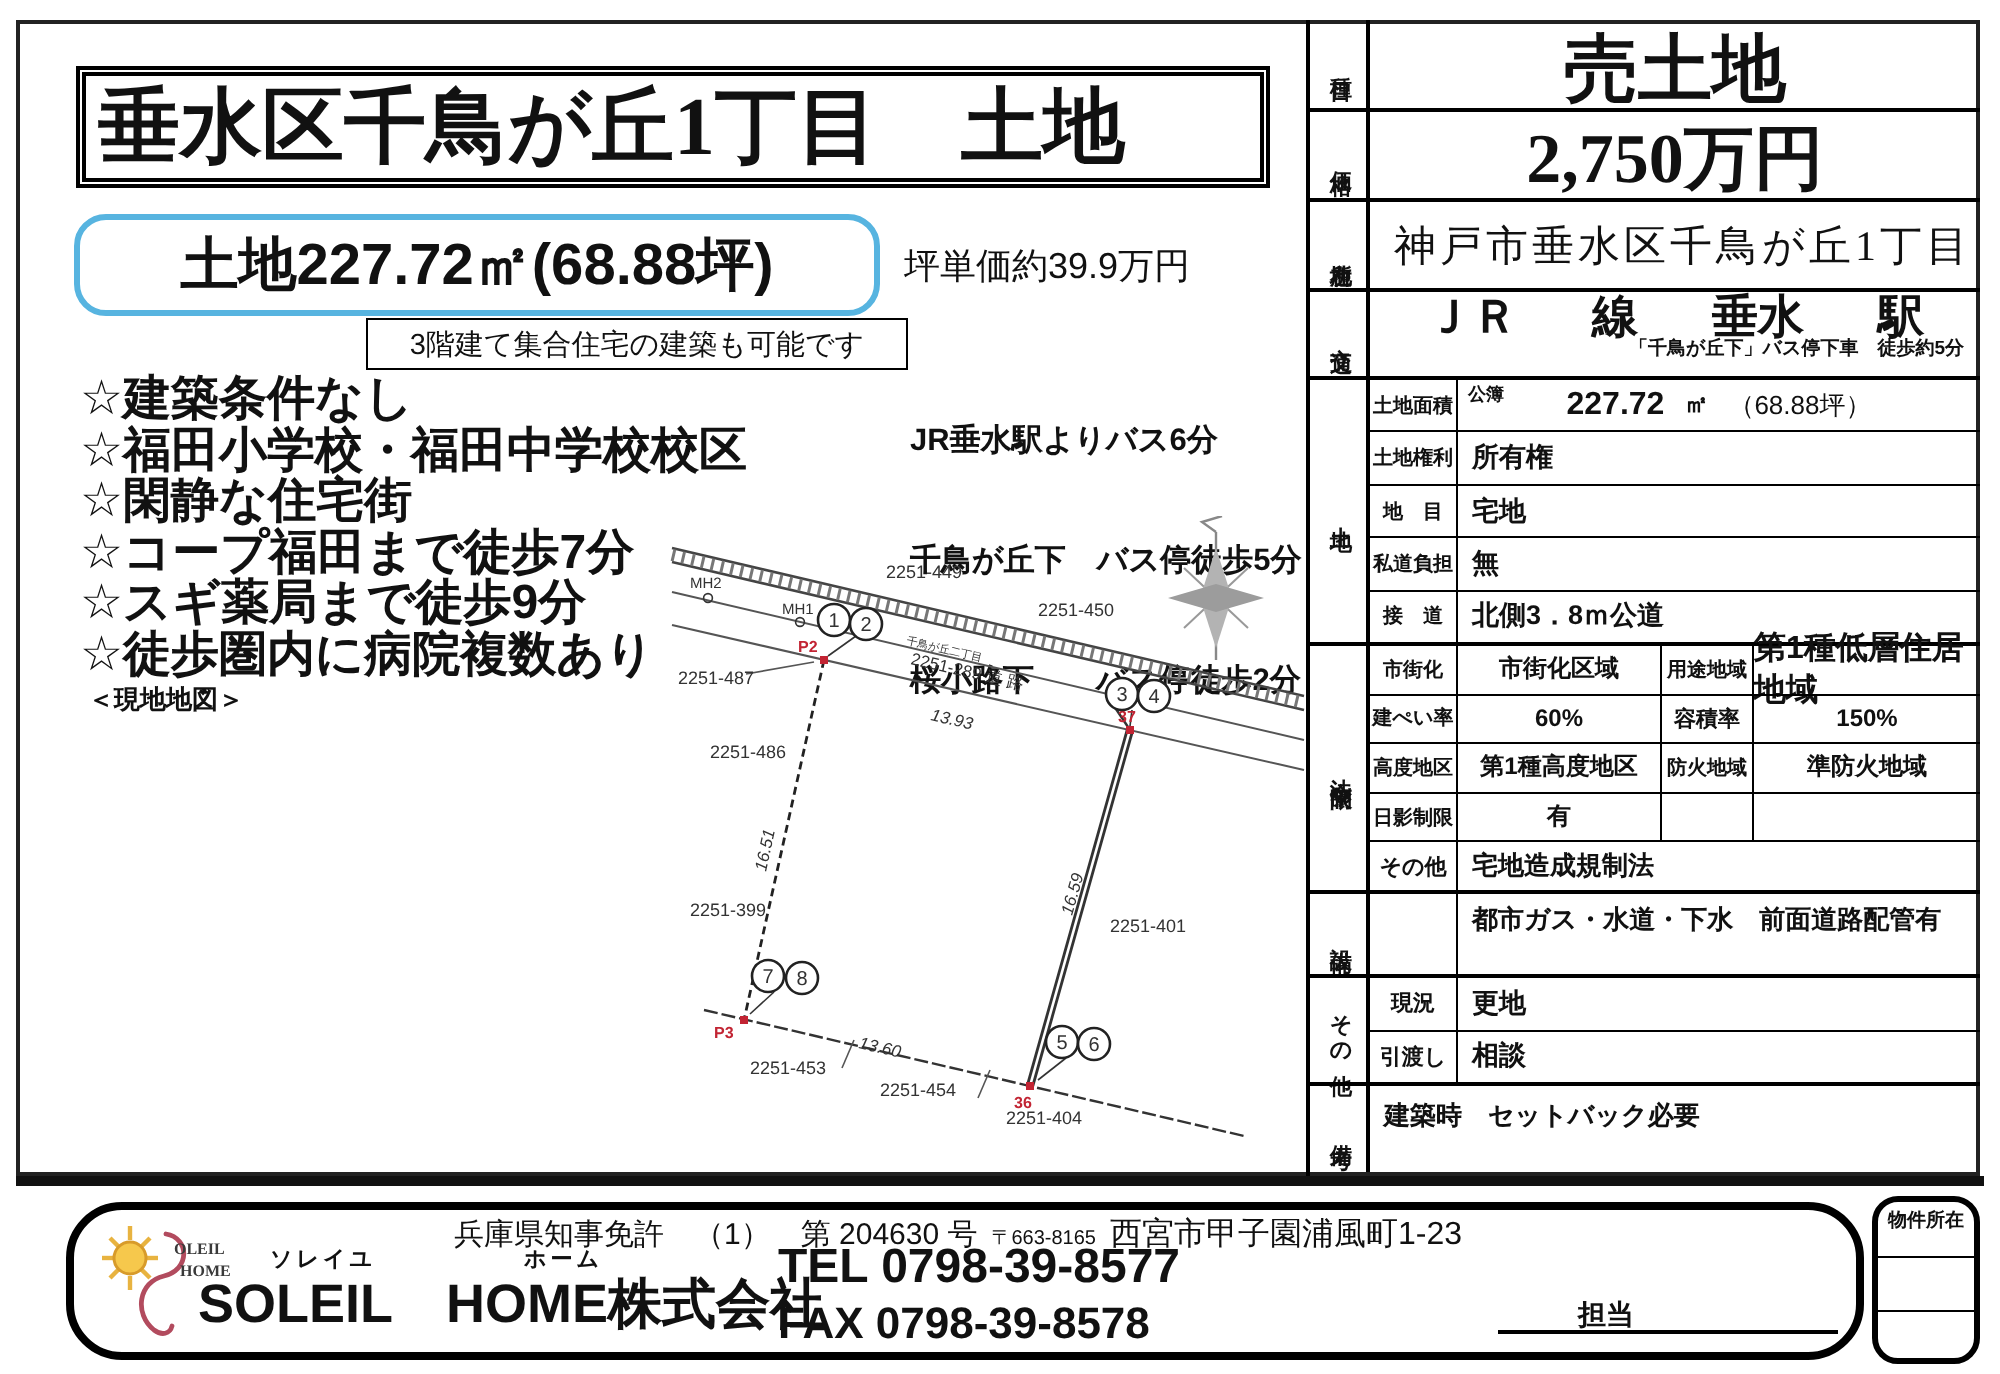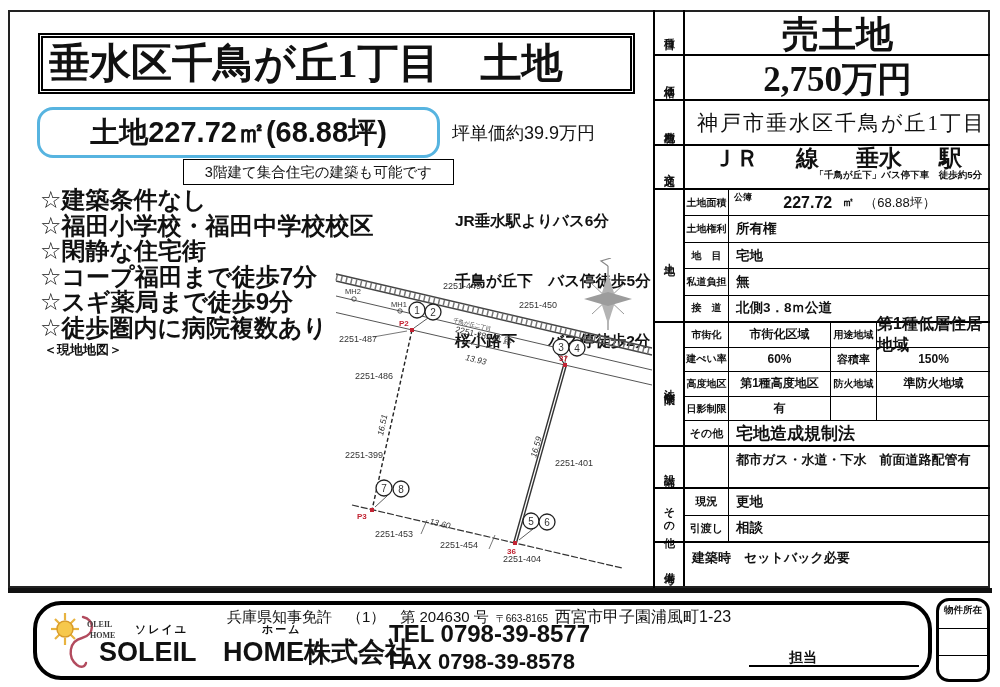--- a/index.html
+++ b/index.html
@@ -308,21 +308,21 @@
           <div class="lv2">準防火地域</div>
         </div>
         <div class="law-row">
           <div class="lc">日影制限</div>
           <div class="lv">有</div>
           <div class="lc2"></div>
           <div class="lv2"></div>
         </div>
         <div class="law-row">
           <div class="lc" style="font-size:11px">その他</div>
-          <div class="sval" style="font-size:17px">宅地造成規制法</div>
+          <div class="sval" style="font-size:13px">宅地造成規制法</div>
         </div>
       </div>
     </div>
 
     <div class="grp" style="height:42px">
       <div class="glabel">設備</div>
       <div class="gbody">
         <div class="srow first">
           <div class="slab"></div>
           <div class="sval" style="align-items:flex-start;padding-top:4px;font-size:13px">都市ガス・水道・下水　前面道路配管有</div>

